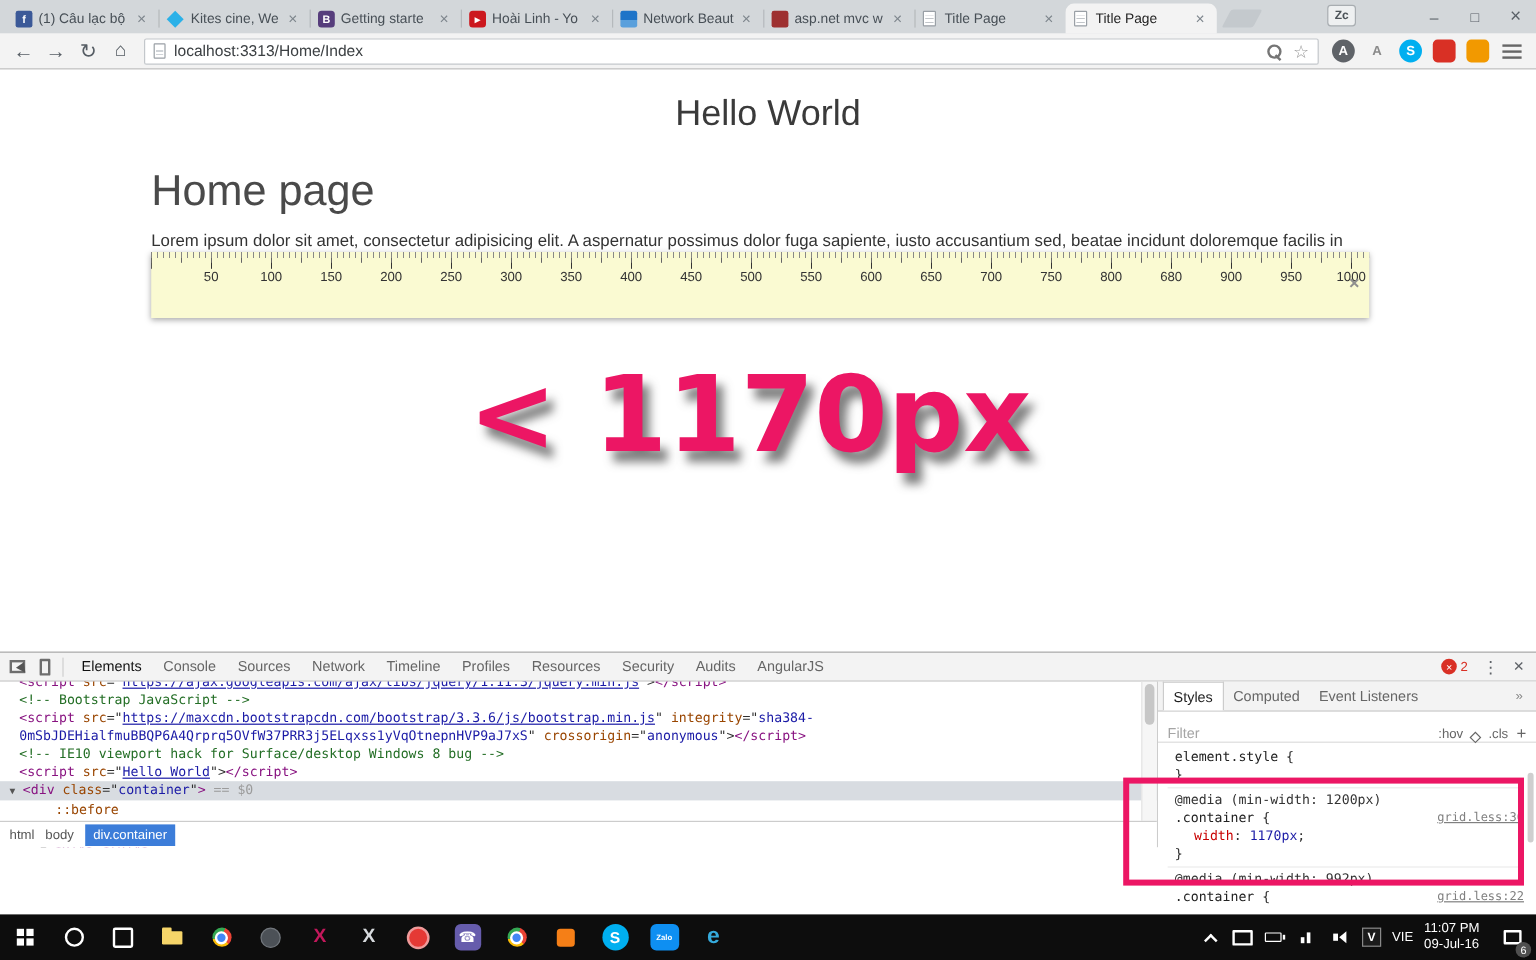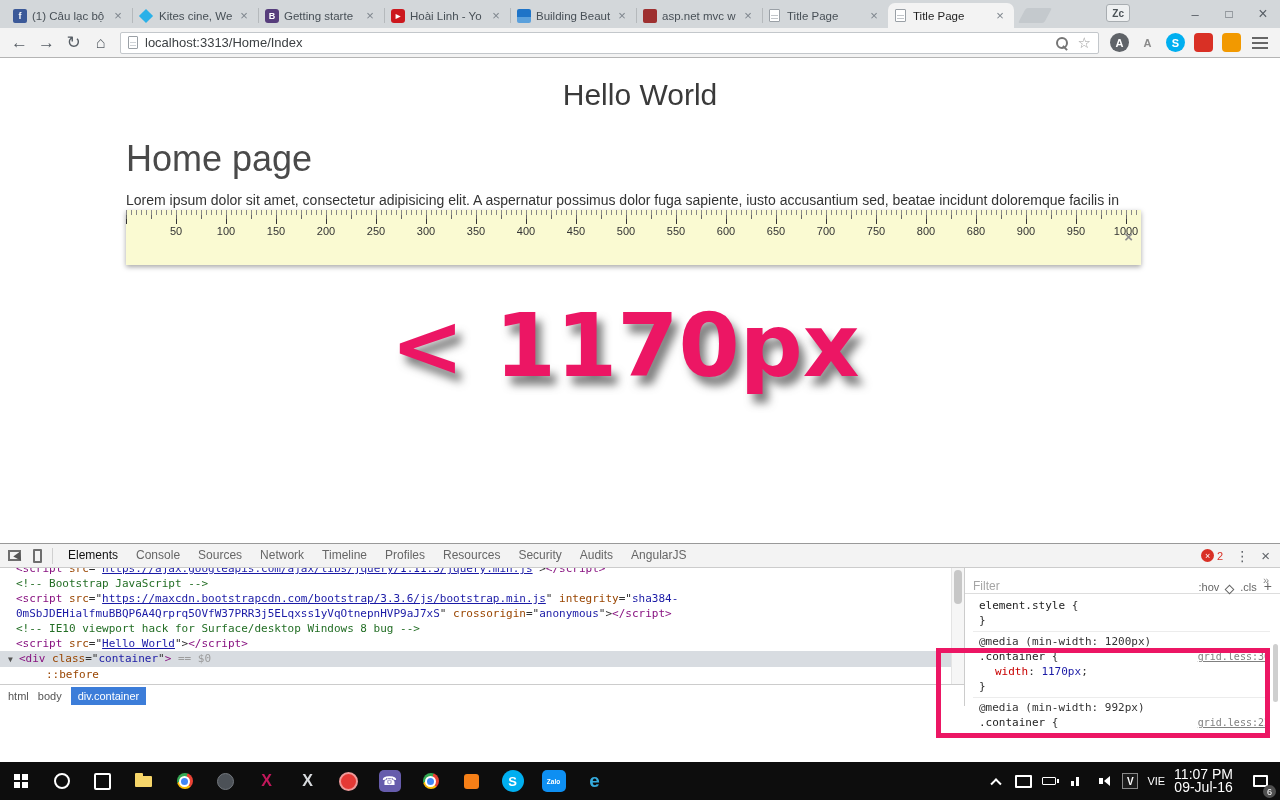--- a/index.html
+++ b/index.html
@@ -169,21 +169,21 @@
   [data-icon="tray-expand"]::before{content:"";width:6px;height:6px;border-left:2px solid #fff;border-top:2px solid #fff;transform:rotate(45deg) translate(2px,2px)}
   [data-icon="display"]::before{content:"";width:13px;height:9px;border:2px solid #fff;border-radius:1px}
   [data-icon="battery"]::before{content:"";width:12px;height:6px;border:1px solid #fff;border-radius:1px}
   [data-icon="battery"]::after{content:"";width:2px;height:4px;background:#fff;margin-left:1px}
   [data-icon="network"]::before{content:"";position:absolute;left:3px;bottom:5px;width:3px;height:5px;background:#fff}
   [data-icon="network"]::after{content:"";position:absolute;left:8px;bottom:5px;width:3px;height:9px;background:#fff}
   [data-icon="volume"]::before{content:"";width:4px;height:6px;background:#fff}
   [data-icon="volume"]::after{content:"";width:0;height:0;border:5px solid transparent;border-right:6px solid #fff;margin-left:-4px}
   [data-icon="unikey"]{background:#1b1b1b;border:1px solid #888;width:16px;height:16px;font-size:10px;font-weight:bold}
   .lang{font-size:11px}
-  .clock{font-size:14px;line-height:13px;text-align:center}
+  .clock{font-size:11px;line-height:13px;text-align:left}
   .action{width:36px;height:100%;display:flex;align-items:center;justify-content:center;position:relative}
   .ac-icon{width:15px;height:12px;border:2px solid #fff;border-radius:1px}
   .badge{position:absolute;right:2px;bottom:2px;min-width:13px;height:13px;border-radius:50%;background:#4f4f4f;color:#fff;font-size:9px;display:flex;align-items:center;justify-content:center}
 </style>
 </head>
 <body>
 
 <div class="screen">
 
   <div class="tabstrip">
@@ -203,21 +203,21 @@
           <span class="tab-title">Getting starte</span>
           <span class="tab-close x-icon"></span>
         </div>
         <div class="tab">
           <span class="fav" data-fav="youtube">▶</span>
           <span class="tab-title">Hoài Linh - Yo</span>
           <span class="tab-close x-icon"></span>
         </div>
         <div class="tab">
           <span class="fav" data-fav="building"></span>
-          <span class="tab-title">Building Beaut</span>
+          <span class="tab-title">Network Beaut</span>
           <span class="tab-close x-icon"></span>
         </div>
         <div class="tab">
           <span class="fav" data-fav="aspnet"></span>
           <span class="tab-title">asp.net mvc w</span>
           <span class="tab-close x-icon"></span>
         </div>
         <div class="tab">
           <span class="fav" data-fav="page"></span>
           <span class="tab-title">Title Page</span>
@@ -325,20 +325,25 @@
       <div class="dom-pane">
         <div class="dom-lines"><div class="cl clip" style="padding-left: 16px;"><span class="sg-tag">&lt;script </span><span class="sg-att">src</span><span class="sg-pln">="</span><span class="sg-lnk">https://ajax.googleapis.com/ajax/libs/jquery/1.11.3/jquery.min.js</span><span class="sg-pln">"&gt;</span><span class="sg-tag">&lt;/script&gt;</span></div><div class="cl" style="padding-left: 16px;"><span class="sg-cmt">&lt;!-- Bootstrap JavaScript --&gt;</span></div><div class="cl" style="padding-left: 16px;"><span class="sg-tag">&lt;script </span><span class="sg-att">src</span><span class="sg-pln">="</span><span class="sg-lnk">https://maxcdn.bootstrapcdn.com/bootstrap/3.3.6/js/bootstrap.min.js</span><span class="sg-pln">" </span><span class="sg-att">integrity</span><span class="sg-pln">="</span><span class="sg-val">sha384-</span></div><div class="cl" style="padding-left: 16px;"><span class="sg-val">0mSbJDEHialfmuBBQP6A4Qrprq5OVfW37PRR3j5ELqxss1yVqOtnepnHVP9aJ7xS</span><span class="sg-pln">" </span><span class="sg-att">crossorigin</span><span class="sg-pln">="</span><span class="sg-val">anonymous</span><span class="sg-pln">"&gt;</span><span class="sg-tag">&lt;/script&gt;</span></div><div class="cl" style="padding-left: 16px;"><span class="sg-cmt">&lt;!-- IE10 viewport hack for Surface/desktop Windows 8 bug --&gt;</span></div><div class="cl" style="padding-left: 16px;"><span class="sg-tag">&lt;script </span><span class="sg-att">src</span><span class="sg-pln">="</span><span class="sg-lnk">Hello World</span><span class="sg-pln">"&gt;</span><span class="sg-tag">&lt;/script&gt;</span></div><div class="cl hl" style="padding-left: 8px;"><span class="sg-arr">▼</span><span class="sg-tag">&lt;div</span><span class="sg-att"> class</span><span class="sg-pln">="</span><span class="sg-val">container</span><span class="sg-pln">"</span><span class="sg-tag">&gt;</span><span class="sg-gry"> == $0</span></div><div class="cl" style="padding-left: 46px;"><span class="sg-psd">::before</span></div><div class="cl" style="padding-left: 46px;"><span class="sg-tag">&lt;h1&gt;</span><span class="sg-pln">Home page</span><span class="sg-tag">&lt;/h1&gt;</span></div><div class="cl" style="padding-left: 34px;"><span class="sg-arr">▶</span><span class="sg-tag">&lt;div&gt;</span><span class="sg-pln">…</span><span class="sg-tag">&lt;/div&gt;</span></div><div class="cl" style="padding-left: 46px;"><span class="sg-psd">::after</span></div><div class="cl" style="padding-left: 30px;"><span class="sg-tag">&lt;/div&gt;</span></div></div>
         <div class="dom-scroll"></div>
         <div class="crumbs">
             <span class="crumb">html</span>
             <span class="crumb">body</span>
             <span class="crumb sel">div.container</span>
           </div>
       </div>
       <div class="styles-pane">
+        <div class="sp-tabs">
+            <span class="sp-tab sel">Styles</span>
+            <span class="sp-tab">Computed</span>
+            <span class="sp-tab">Event Listeners</span>
+          </div>
         <span class="sp-more" style="position:absolute;top:0;right:4px"></span>
         <div class="sp-filter">
           <span class="ph">Filter</span>
           <span class="tgl">:hov</span>
           <span class="i-diamond"></span>
           <span class="tgl">.cls</span>
           <span class="i-plus"></span>
         </div>
         <div class="sp-content">
             <div class="cl" style="padding-left: 6px;"><span class="sg-sel2">element.style</span><span class="sg-pln"> {</span></div>

